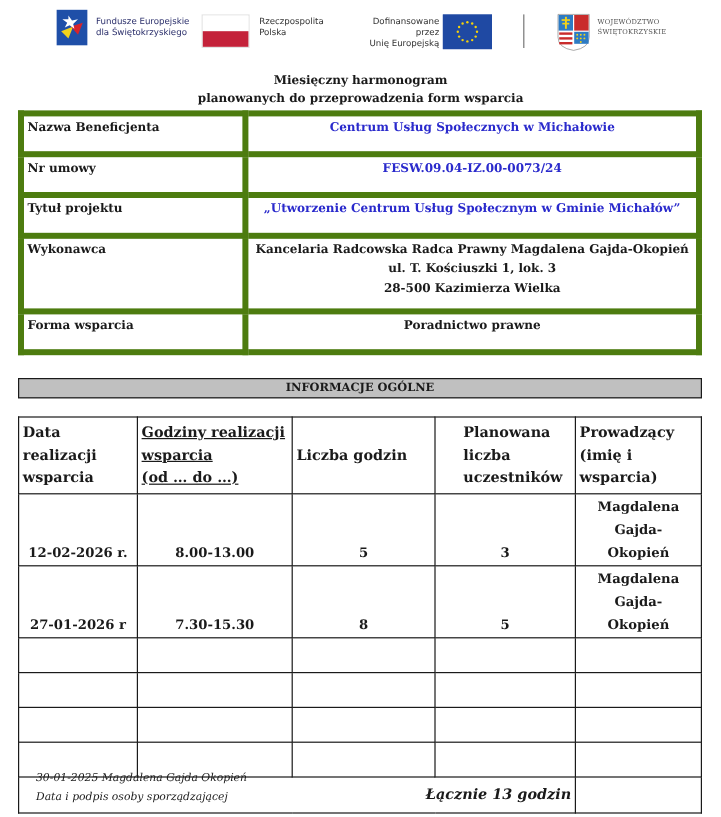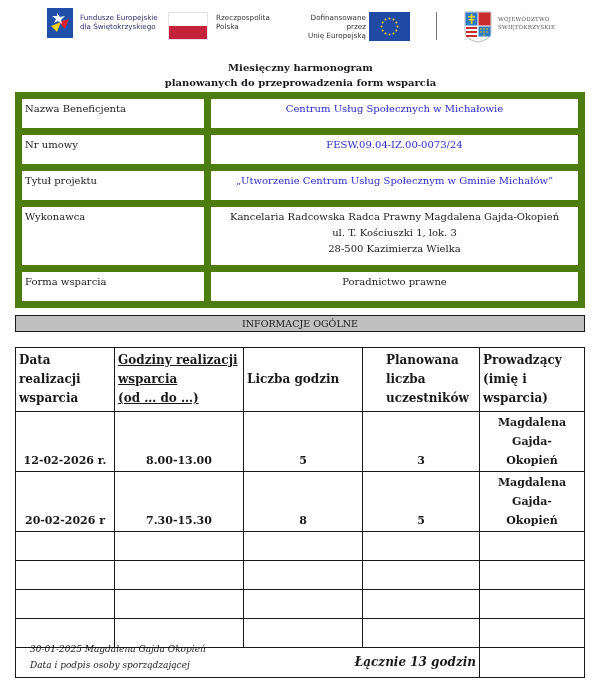--- a/index.html
+++ b/index.html
@@ -20,34 +20,34 @@
     .crest { left:464px; top:11px; width:28px; height:32px; }
     .crest-text { left:498px; top:15px; font-family:"DejaVu Serif", serif; font-size:5.6px; line-height:8px; color:#555; letter-spacing:0.2px; }
 
     
     .title1 { left:0; width:601px; top:62px; text-align:center; font-size:10px; font-weight:bold; }
     .title2 { left:0; width:601px; top:77px; text-align:center; font-size:10px; font-weight:bold; }
 
     
     table { border-collapse:collapse; }
     .info-table { position:absolute; left:15px; top:92px; width:570px; font-size:10px; }
-    .info-table td { border:7px solid #4d7c0f; vertical-align:top; padding:2px 3px; font-weight:normal; line-height:16px; }
+    .info-table td { border:5px solid #4d7c0f; vertical-align:top; padding:2px 3px; font-weight:bold; line-height:16px; }
     .info-table td.lbl { width:176px; }
     .info-table td.val { text-align:center; }
     .info-table td.val.blue { color:#2a2acc; }
     .r1 td { height:25px; }
     .r2 td { height:25px; }
     .r3 td { height:25px; }
     .r4 td { height:54px; }
     .r5 td { height:25px;margin-top:36px; }
     .r6 td { height:28px; }
 
     
     .section-bar { left:15px; top:315px; width:570px; height:17px; background:#c0c0c0; border:1px solid #1a1a1a; box-sizing:border-box;
-                   text-align:center; font-size:9.5px; font-weight:normal; line-height:15px; }
+                   text-align:center; font-size:9.5px; font-weight:bold; line-height:15px; }
 
     
     .sched { position:absolute; left:15px; top:347px; width:570px; font-size:11px; font-weight:bold; }
     .sched th, .sched td { border:1px solid #1a1a1a; padding:1px 3px; }
     .sched th { text-align:left; font-weight:bold; font-size:12px; line-height:19px; vertical-align:middle; height:61px; }
     .sched td { text-align:center; vertical-align:bottom; line-height:19px; }
     .sched .c1 { width:92px; } .sched .c2 { width:122px;text-decoration:underline; } .sched .c3 { width:112px; } .sched .c4 { width:90px;padding-left:23px; }
     .sched tr.data td { height:36px; }
     .sched tr.empty td { height:26px; }
     .sched tr.total td { height:27px; vertical-align:middle; font-size:12px;font-style:italic; }
@@ -197,21 +197,21 @@
     <td>12-02-2026 r.</td>
     <td>8.00-13.00</td>
     <td>5</td>
     <td>3</td>
     <td>
       <div>Magdalena Gajda-</div>
       <div>Okopień</div>
     </td>
   </tr>
   <tr class="data">
-    <td>20-02-2026 r</td>
+    <td>27-01-2026 r</td>
     <td>7.30-15.30</td>
     <td>8</td>
     <td>5</td>
     <td>
       <div>Magdalena Gajda-</div>
       <div>Okopień</div>
     </td>
   </tr>
   <tr class="empty">
         <td></td>

